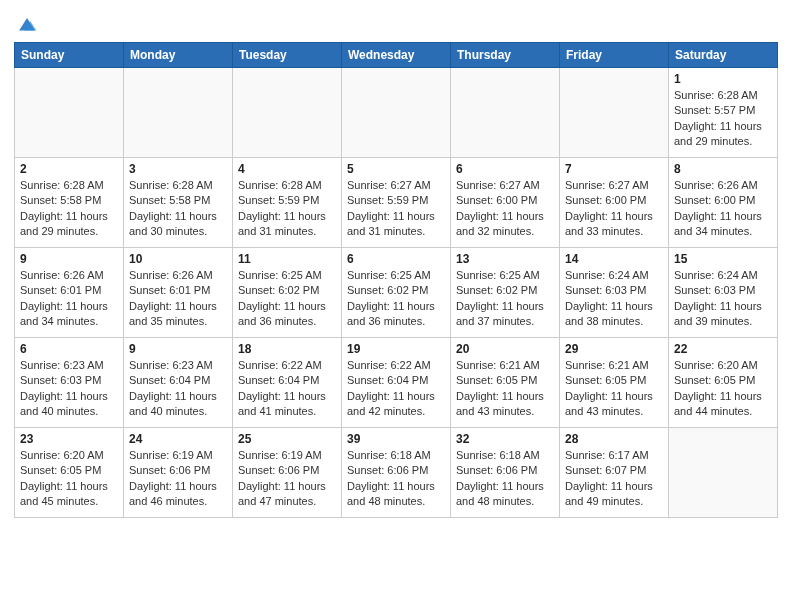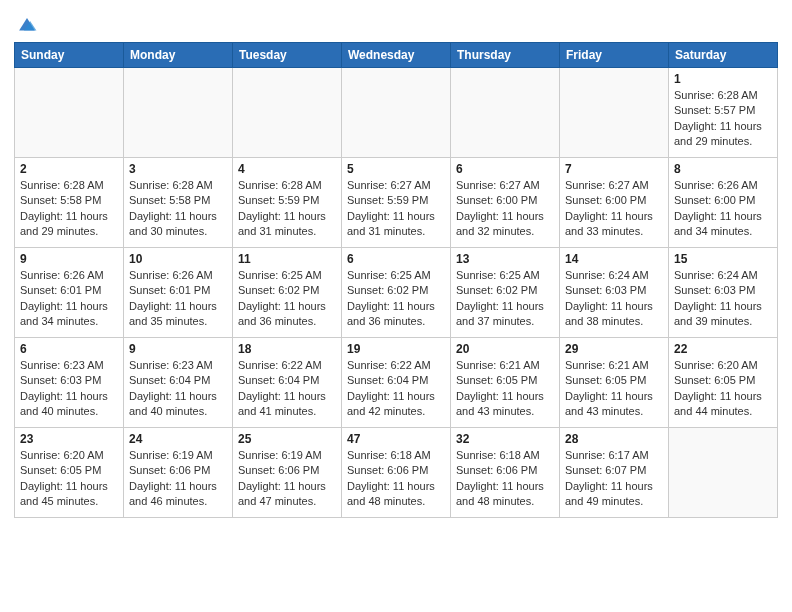--- a/index.html
+++ b/index.html
@@ -241,21 +241,21 @@
           </td>
           <td>
             <div class="day-num">24</div>
             <div class="day-info">Sunrise: 6:19 AM<br>Sunset: 6:06 PM<br>Daylight: 11 hours and 46 minutes.</div>
           </td>
           <td>
             <div class="day-num">25</div>
             <div class="day-info">Sunrise: 6:19 AM<br>Sunset: 6:06 PM<br>Daylight: 11 hours and 47 minutes.</div>
           </td>
           <td>
-            <div class="day-num">47</div>
+            <div class="day-num">39</div>
             <div class="day-info">Sunrise: 6:18 AM<br>Sunset: 6:06 PM<br>Daylight: 11 hours and 48 minutes.</div>
           </td>
           <td>
             <div class="day-num">32</div>
             <div class="day-info">Sunrise: 6:18 AM<br>Sunset: 6:06 PM<br>Daylight: 11 hours and 48 minutes.</div>
           </td>
           <td>
             <div class="day-num">28</div>
             <div class="day-info">Sunrise: 6:17 AM<br>Sunset: 6:07 PM<br>Daylight: 11 hours and 49 minutes.</div>
           </td>

